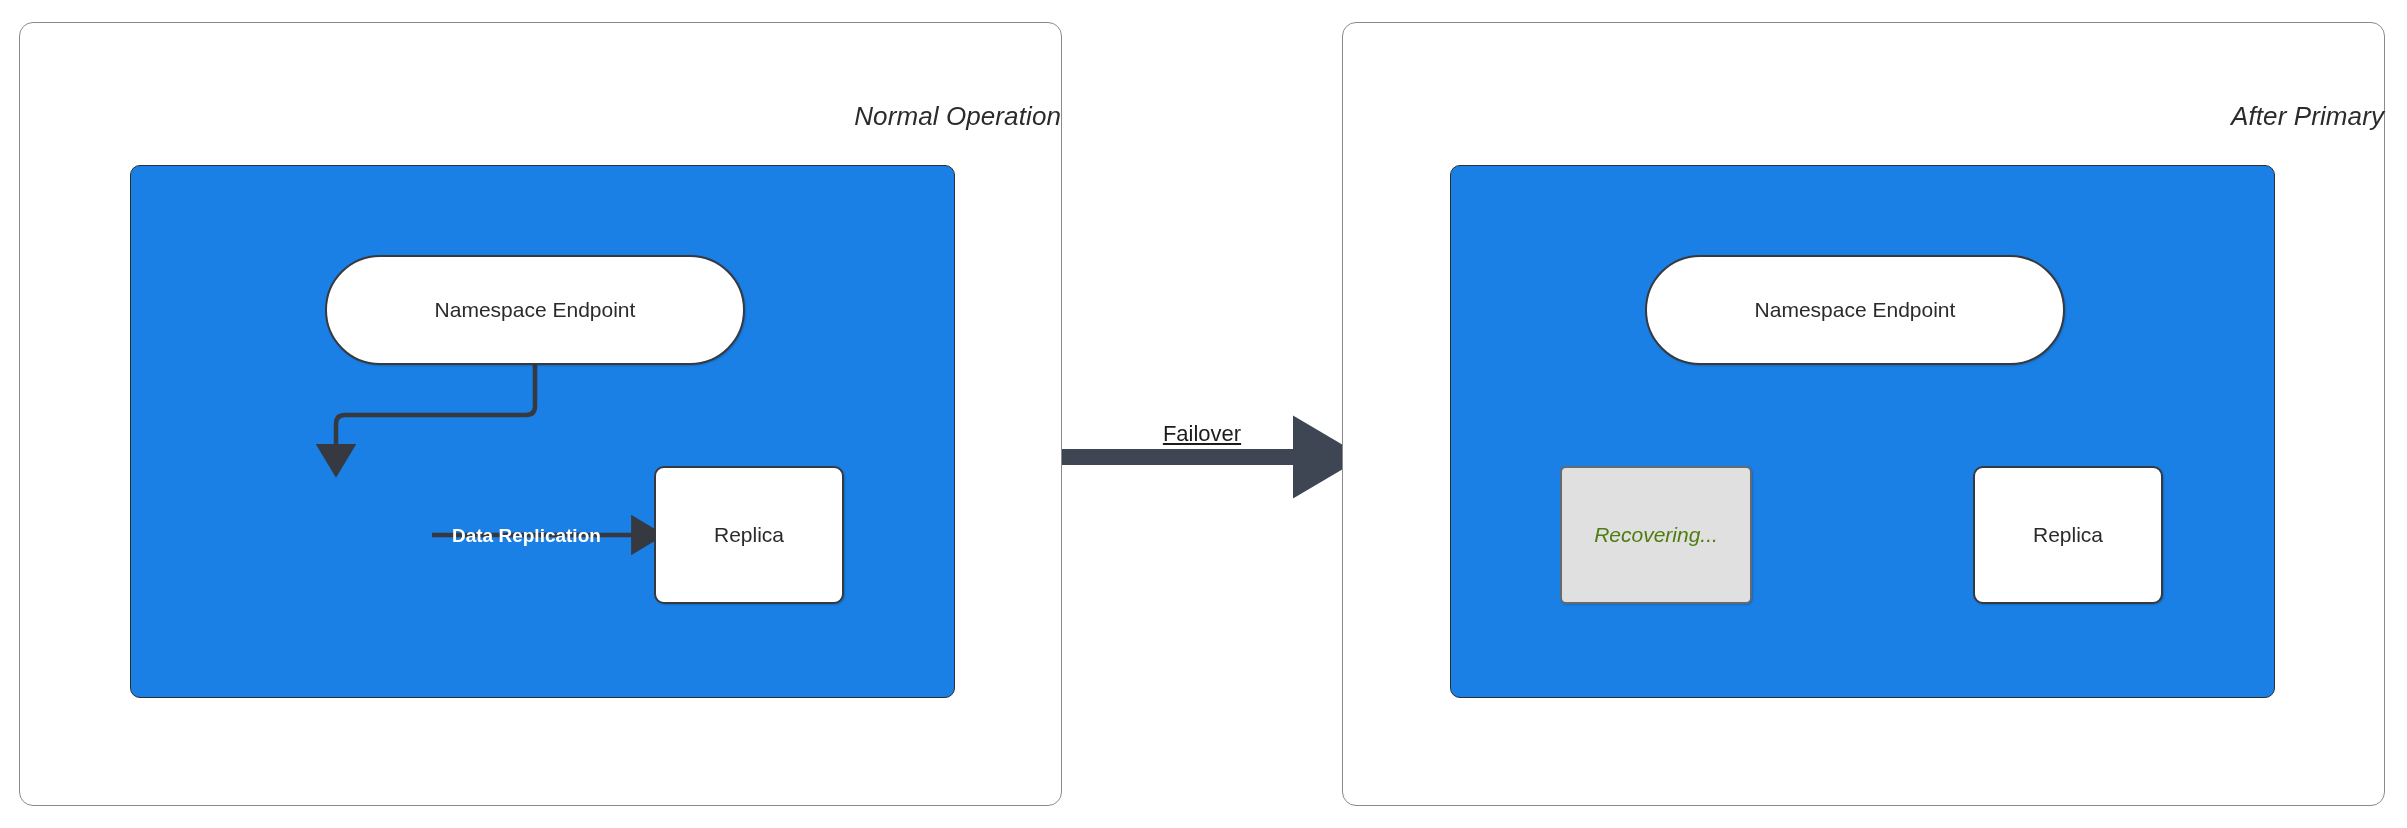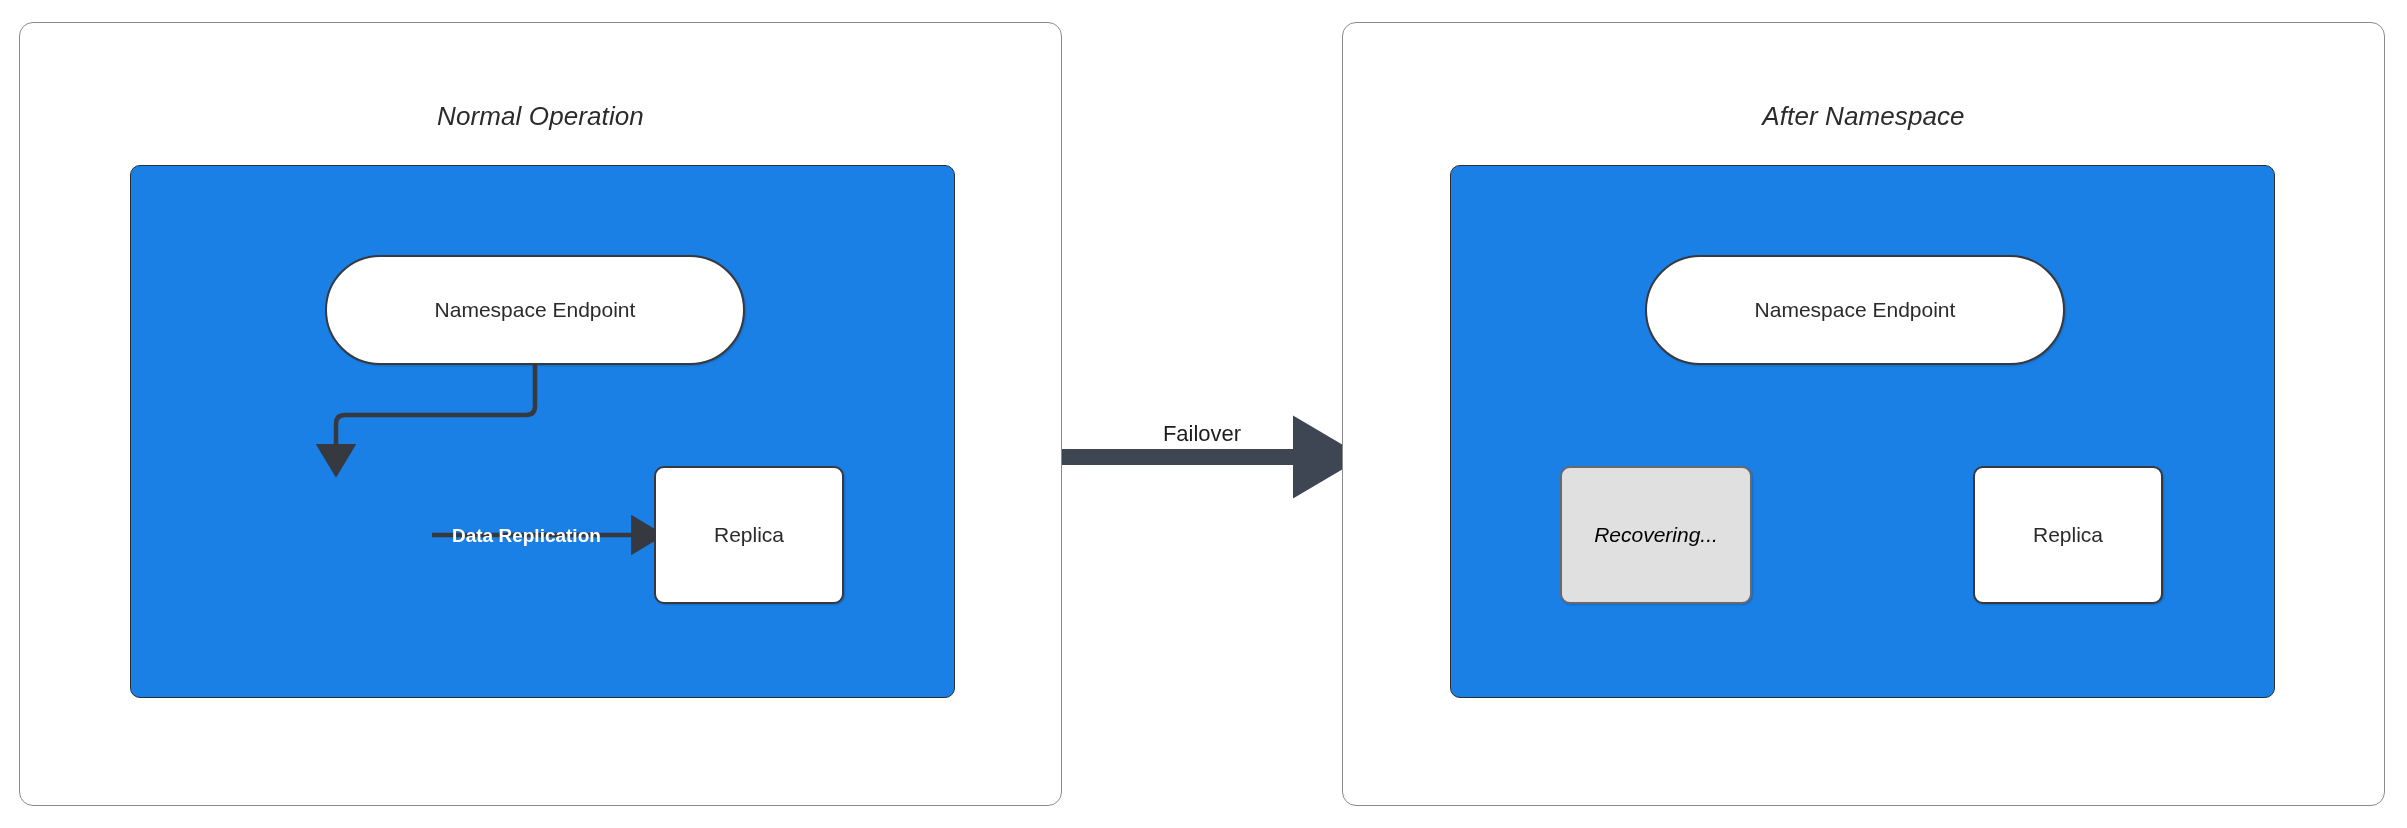--- a/index.html
+++ b/index.html
@@ -29,21 +29,21 @@
     box-sizing: border-box;
   }
   #panel-left  { left: 19px;   top: 22px; width: 1043px; height: 784px; }
   #panel-right { left: 1342px; top: 22px; width: 1043px; height: 784px; }
 
   .panel-title {
     position: absolute;
     left: 0;
     right: 0;
     top: 78px;
-    text-align: center;
+    text-align: right;
     font-size: 26px;
     font-style: italic;
     color: #2b2b2b;
     letter-spacing: 0.1px;
     white-space: nowrap;
   }
 
   
   .blue-box {
     position: absolute;
@@ -72,22 +72,23 @@
   }
   .node.pill {
     border-radius: 60px;
   }
   .node.rect {
     border-radius: 10px;
   }
   .node.recovering {
     background: #e0e0e0;
     border-color: #666a70;
-    color: #000000;
+    color: #4d7c0f;
     font-style: italic;
+    border-radius: 6px;
   }
 
   #node-ep-left    { left: 325px;  top: 255px; width: 420px; height: 110px; }
   #node-primary    { left: 240px;  top: 466px; width: 192px; height: 138px; }
   #node-replica-l  { left: 654px;  top: 466px; width: 190px; height: 138px; }
 
   #node-ep-right   { left: 1645px; top: 255px; width: 420px; height: 110px; }
   #node-recovering { left: 1560px; top: 466px; width: 192px; height: 138px; }
   #node-replica-r  { left: 1973px; top: 466px; width: 190px; height: 138px; }
 
@@ -131,20 +132,21 @@
     font-size: 19px;
   }
   #label-failover {
     left: 1112px;
     top: 421px;
     width: 180px;
     text-align: center;
     color: #1c1c1c;
     font-size: 22px;
     font-weight: normal;
+    text-decoration: underline;
   }
 </style>
 </head>
 <body>
 
 <div id="canvas">
 
   <div class="panel" id="panel-left">
     <div class="panel-title">Normal Operation</div>
   </div>
@@ -177,21 +179,21 @@
 
   <div class="node rect" id="node-replica-l">
     <span>Replica</span>
   </div>
 
   <div class="edge-label" id="label-data-replication">Data Replication</div>
 
   <div class="edge-label" id="label-failover">Failover</div>
 
   <div class="panel" id="panel-right">
-    <div class="panel-title">After Namespace</div>
+    <div class="panel-title">After Primary</div>
   </div>
 
   <div class="blue-box" id="blue-right"></div>
 
   <div class="node pill" id="node-ep-right">
     <span>Namespace Endpoint</span>
   </div>
 
   <div class="node rect recovering" id="node-recovering">
     <span>Recovering...</span>

